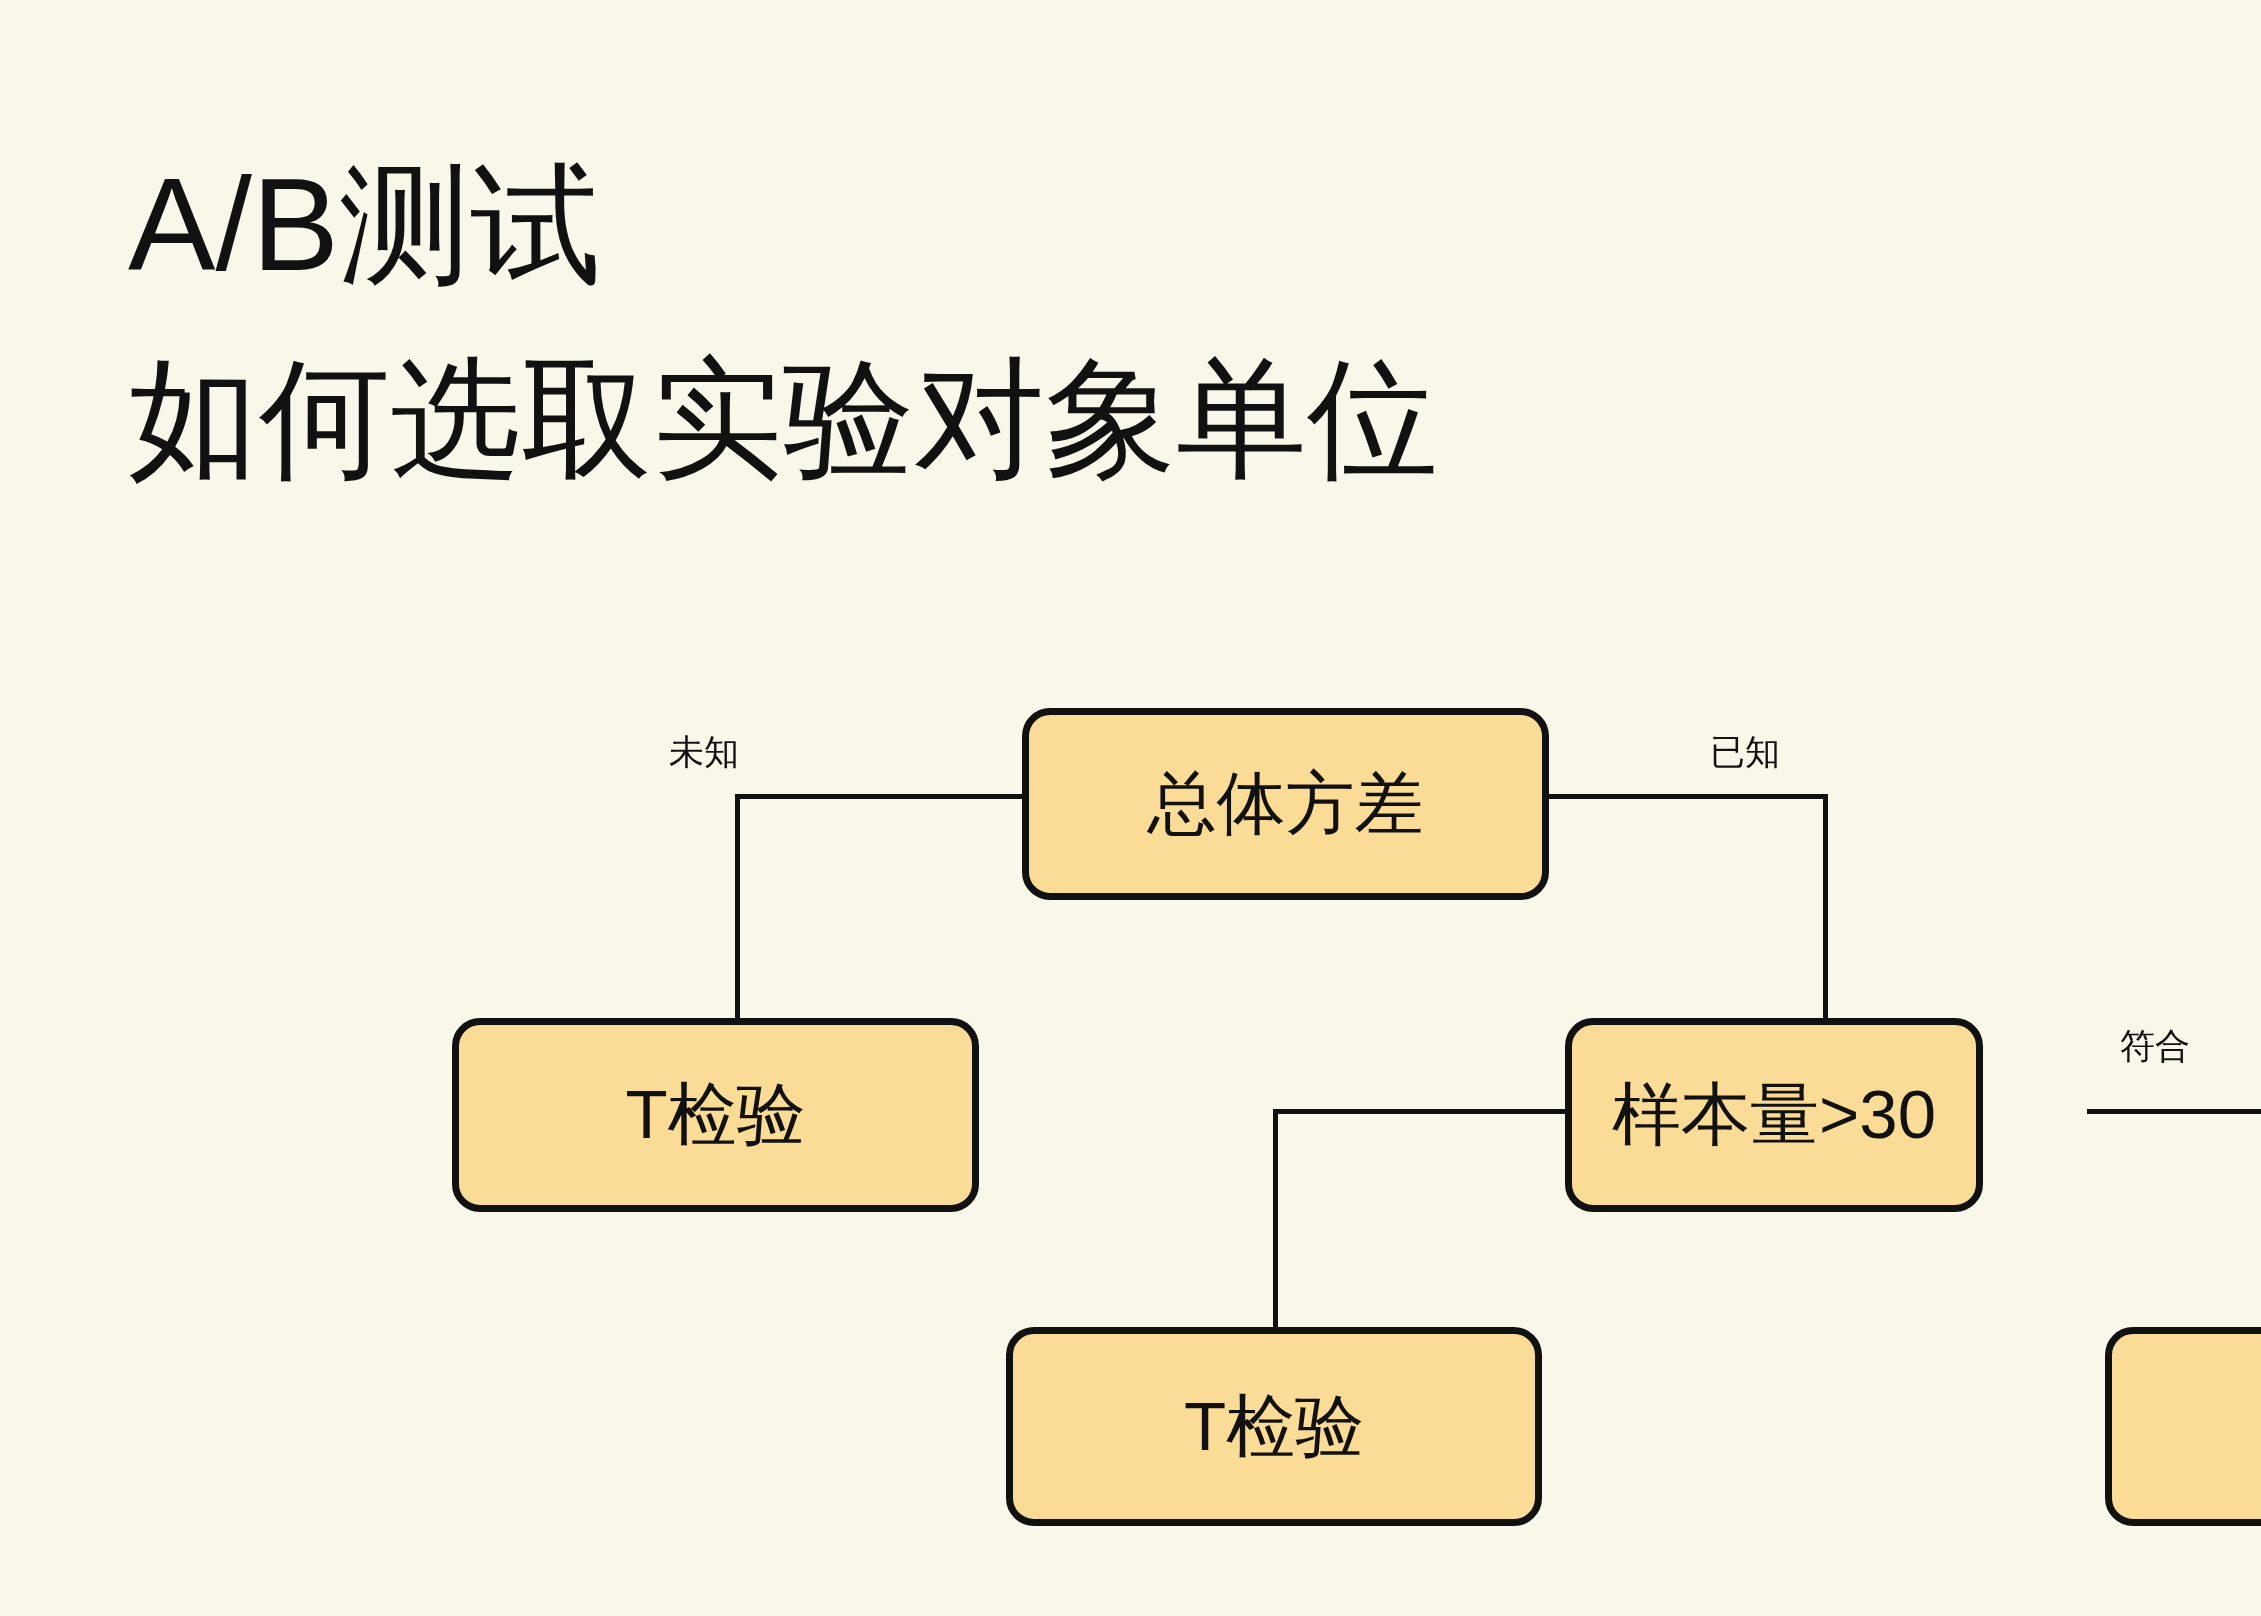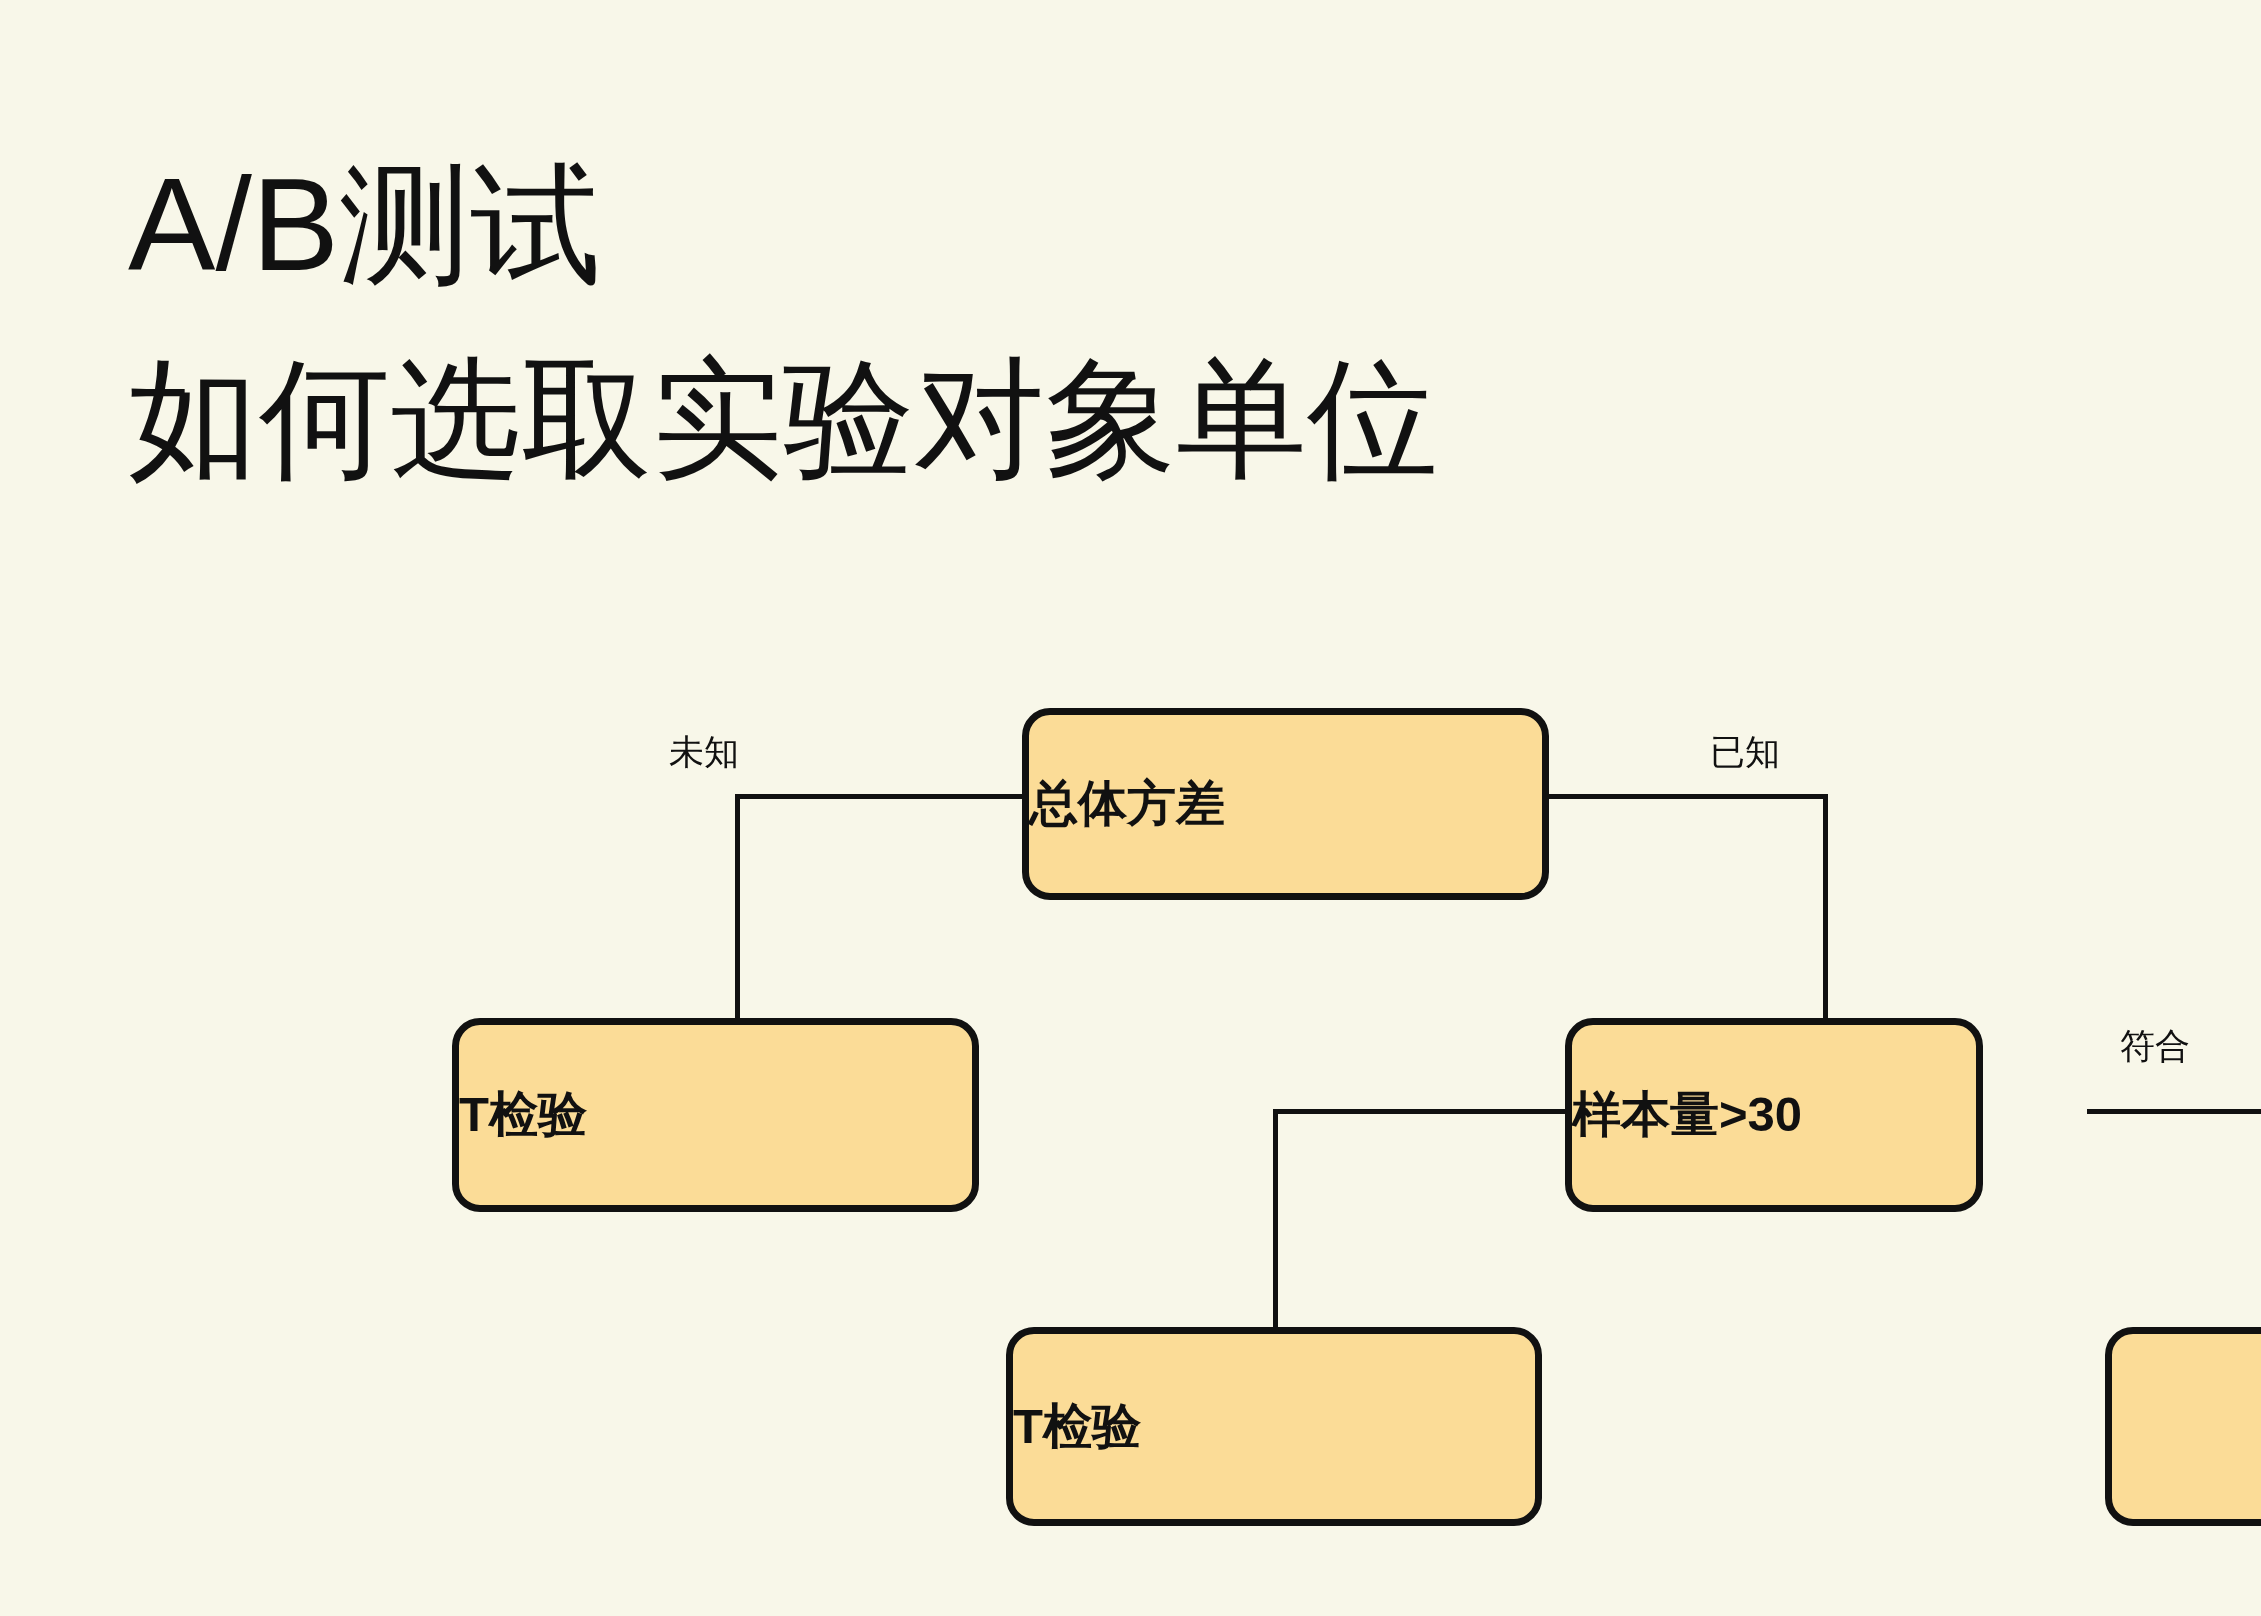--- a/index.html
+++ b/index.html
@@ -19,22 +19,22 @@
     position:absolute;left:128px;top:128px;
     font-size:131px;line-height:1.48;
     font-weight:500;color:var(--ink);
     white-space:nowrap;
   }
   .node{
     position:absolute;box-sizing:border-box;
     background:var(--box-fill);
     border:7.2px solid var(--ink);
     border-radius:28px;
-    display:flex;align-items:center;justify-content:flex-start;
-    font-size:49px;font-weight:700;color:var(--ink);
+    display:flex;align-items:center;justify-content:center;
+    font-size:69px;font-weight:400;color:var(--ink);
     white-space:nowrap;
   }
   .seg{position:absolute;background:var(--ink);}
   .edge-label{
     position:absolute;font-size:35px;font-weight:500;
     color:var(--ink);white-space:nowrap;
   }
   
   .node-root    {left:1022px;top:708px;width:527px;height:192px;}
   .node-tleft   {left:452px;top:1018px;width:527px;height:194px;}

